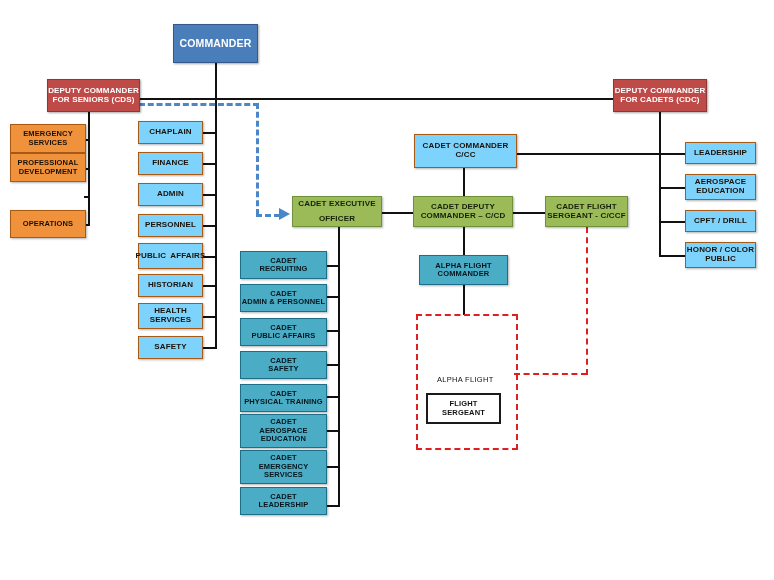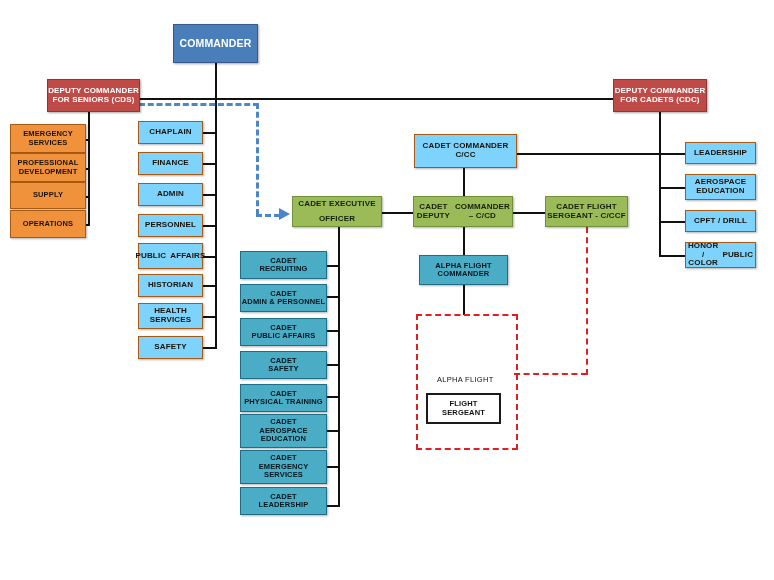--- a/index.html
+++ b/index.html
@@ -227,23 +227,20 @@
   </div>
 
   <div class="node n-orange" style="left:10px; top:124px; width:76px; height:29px; flex-direction:column;">
     <span>EMERGENCY</span>
     <span>SERVICES</span>
   </div>
   <div class="node n-orange" style="left:10px; top:153px; width:76px; height:29px; flex-direction:column;">
     <span>PROFESSIONAL</span>
     <span>DEVELOPMENT</span>
   </div>
-  <div class="node n-orange" style="left:10px; top:182px; width:76px; height:27px;">
-    <span>SUPPLY</span>
-  </div>
   <div class="node n-orange" style="left:10px; top:210px; width:76px; height:28px;">
     <span>OPERATIONS</span>
   </div>
 
   <div class="node n-orange-lg" style="left:138px; top:121px; width:65px; height:23px;">
     <span>CHAPLAIN</span>
   </div>
   <div class="node n-orange-lg" style="left:138px; top:152px; width:65px; height:23px;">
     <span>FINANCE</span>
   </div>
@@ -271,36 +268,36 @@
   <div class="node n-orange-lg" style="left:685px; top:142px; width:71px; height:22px;">
     <span>LEADERSHIP</span>
   </div>
   <div class="node n-orange-lg" style="left:685px; top:174px; width:71px; height:26px; flex-direction:column;">
     <span>AEROSPACE</span>
     <span>EDUCATION</span>
   </div>
   <div class="node n-orange-lg" style="left:685px; top:210px; width:71px; height:22px;">
     <span>CPFT / DRILL</span>
   </div>
-  <div class="node n-orange-lg" style="left:685px; top:242px; width:71px; height:26px; flex-direction:row;">
+  <div class="node n-orange-lg" style="left:685px; top:242px; width:71px; height:26px; flex-direction:column;">
     <span>HONOR / COLOR</span>
     <span>PUBLIC</span>
   </div>
 
   <div class="node n-orange-lg" style="left:414px; top:134px; width:103px; height:34px; flex-direction:column;">
     <span>CADET COMMANDER</span>
     <span>C/CC</span>
   </div>
 
   <div class="node n-green" style="left:292px; top:196px; width:90px; height:31px; flex-direction:column;gap:6px;">
     <span>CADET EXECUTIVE</span>
     <span>OFFICER</span>
   </div>
 
-  <div class="node n-green" style="left:413px; top:196px; width:100px; height:31px; flex-direction:row;">
+  <div class="node n-green" style="left:413px; top:196px; width:100px; height:31px; flex-direction:column;">
     <span>CADET DEPUTY</span>
     <span>COMMANDER – C/CD</span>
   </div>
 
   <div class="node n-green" style="left:545px; top:196px; width:83px; height:31px; flex-direction:column;">
     <span>CADET FLIGHT</span>
     <span>SERGEANT - C/CCF</span>
   </div>
 
   <div class="node n-teal" style="left:240px; top:251px; width:87px; height:28px; flex-direction:column;">

